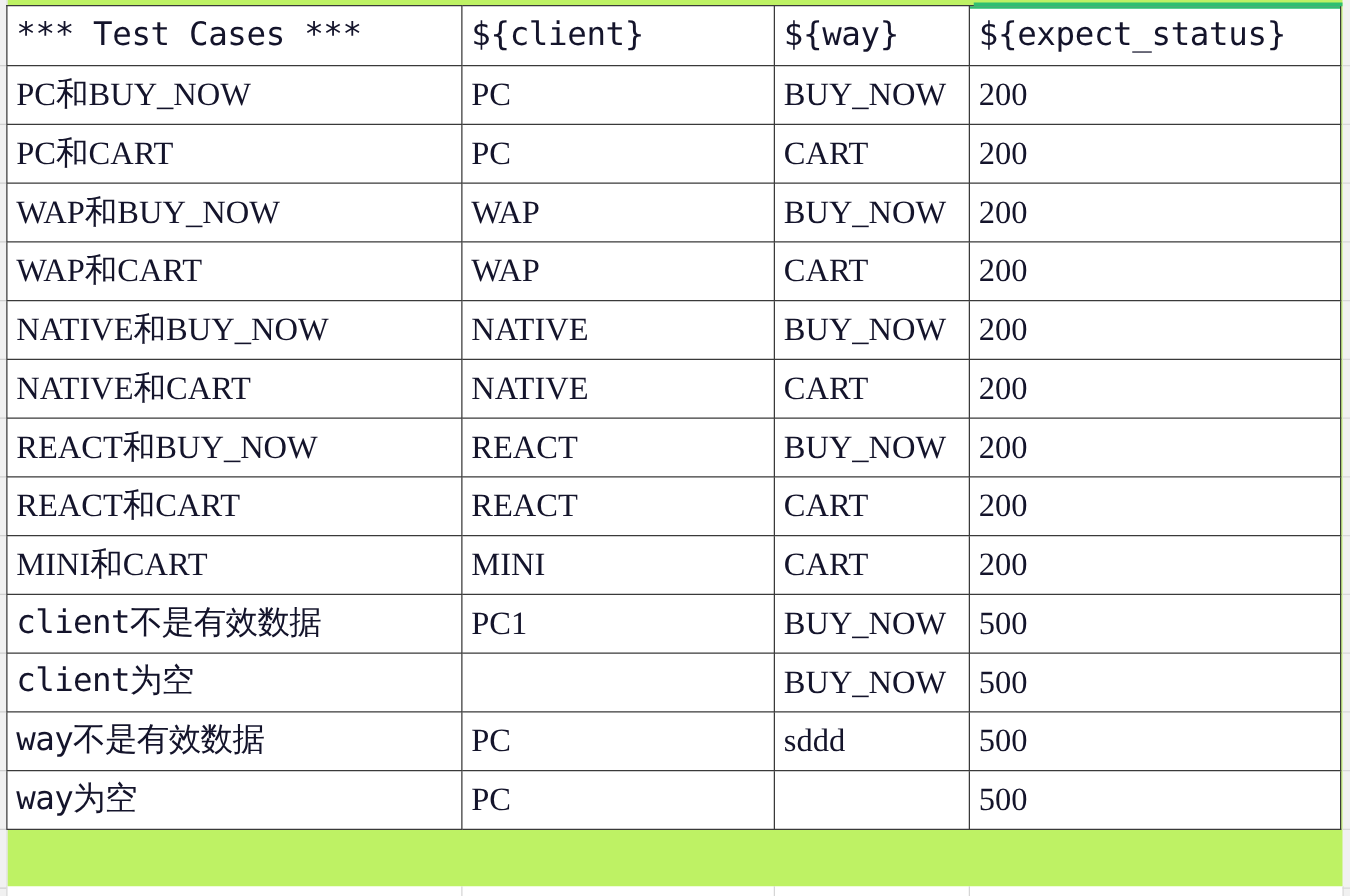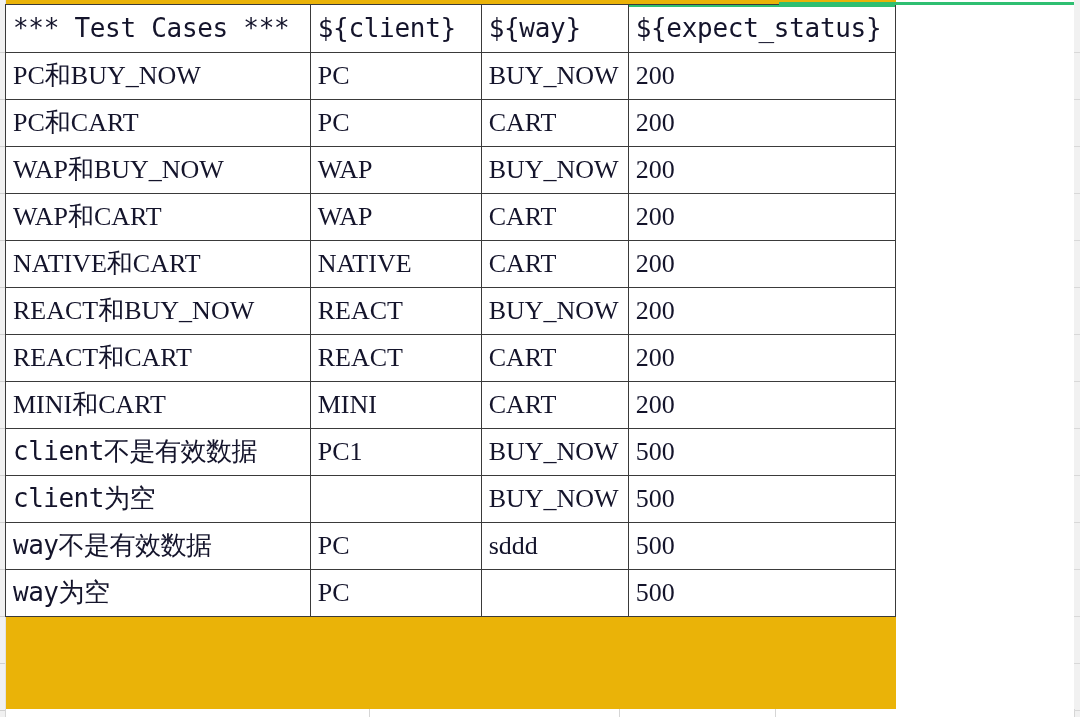--- a/index.html
+++ b/index.html
@@ -9,23 +9,23 @@
   }
   body {
     width: 1080px;
     height: 717px;
     overflow: hidden;
     font-family: "Liberation Serif", "DejaVu Serif", serif;
   }
 
   #sheet {
     position: relative;
-    width: 896px;
+    width: 1080px;
     height: 717px;
-    background: #eab308;
+    background: #bef264;
   }
 
   
   .gutter-left {
     position: absolute;
     left: 0; top: 0;
     width: 5px; height: 717px;
     background: #f1f1f1;
     border-right: 1px solid #e2e2e2;
   }
@@ -171,20 +171,26 @@
         <tr class="row">
           <td class="">WAP和BUY_NOW</td>
           <td>WAP</td>
           <td>BUY_NOW</td>
           <td class="num">200</td>
         </tr>
         <tr class="row">
           <td class="">WAP和CART</td>
           <td>WAP</td>
           <td>CART</td>
+          <td class="num">200</td>
+        </tr>
+        <tr class="row">
+          <td class="">NATIVE和BUY_NOW</td>
+          <td>NATIVE</td>
+          <td>BUY_NOW</td>
           <td class="num">200</td>
         </tr>
         <tr class="row">
           <td class="">NATIVE和CART</td>
           <td>NATIVE</td>
           <td>CART</td>
           <td class="num">200</td>
         </tr>
         <tr class="row">
           <td class="">REACT和BUY_NOW</td>

